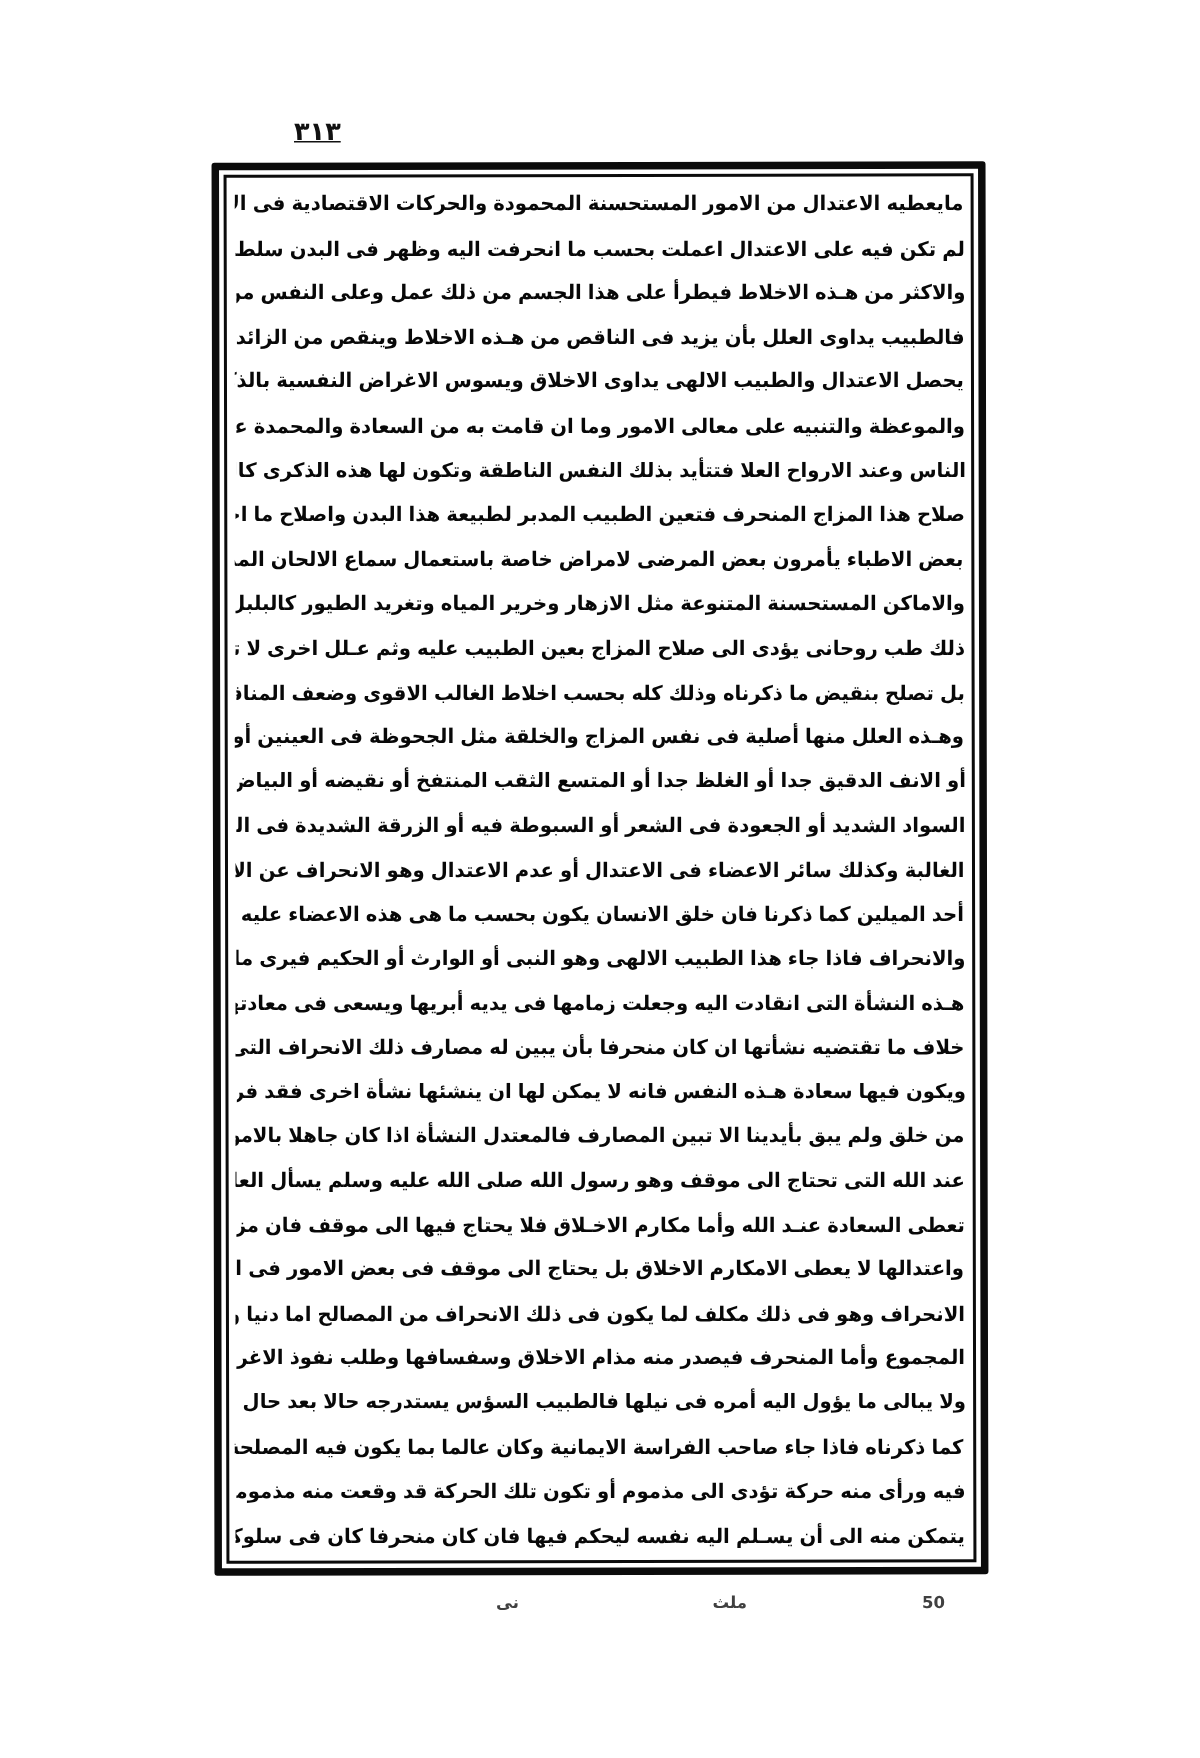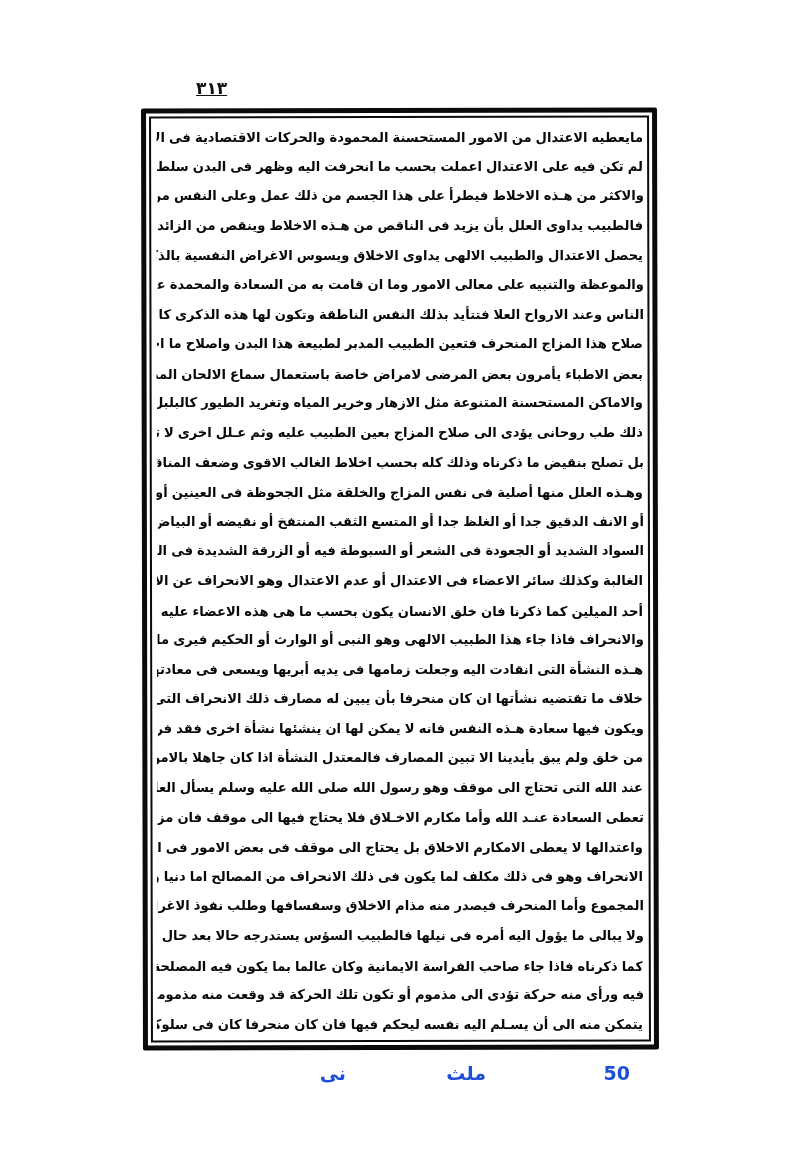--- a/index.html
+++ b/index.html
@@ -102,28 +102,28 @@
     position: absolute;
     top: 1062px;
     left: 142px;
     width: 516px;
     height: 36px;
     direction: rtl;
   }
   .footer-item {
     position: absolute;
     top: 0;
-    font-size: 19px;
+    font-size: 11px;
     font-weight: 700;
-    color: #1d4ed8;
+    color: #404040;
     direction: rtl;
     white-space: nowrap;
   }
   #footer-quire-number { right: 28px; }
-  #footer-signature    { right: 172px; }
+  #footer-signature    { right: 160px; }
   #footer-catchword    { right: 312px; }
 </style>
 </head>
 <body>
 
 <div id="page-scan">
 
   <div id="folio-number">٣١٣</div>
 
   <div id="text-frame-outer">

